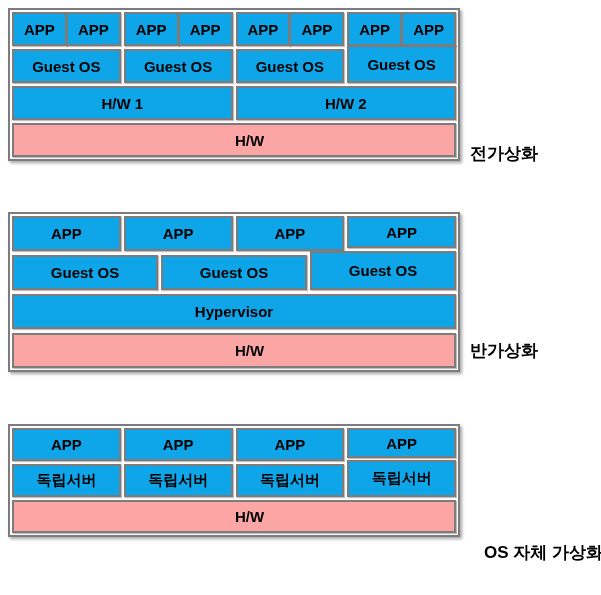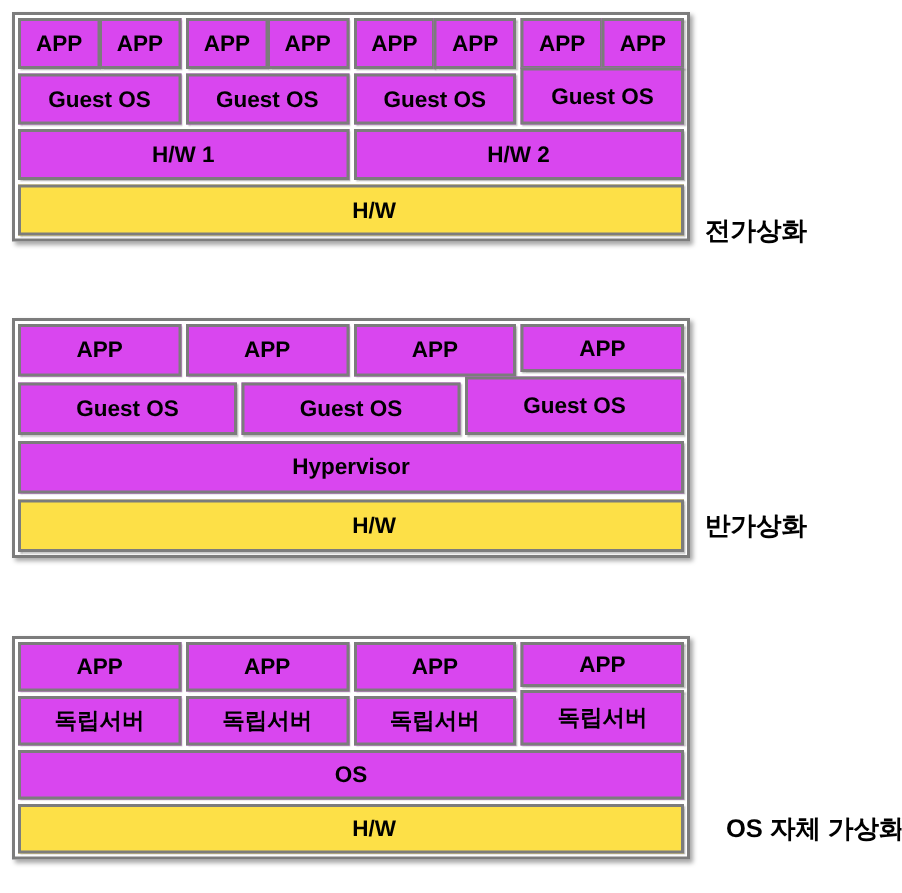--- a/index.html
+++ b/index.html
@@ -26,39 +26,39 @@
   .s1{top:8px;--rh:34px;--rg:3px;}
   .s2{top:212px;--rh:35px;--rg:4px;}
   .s3{top:424px;--rh:33px;--rg:3px;}
   .row{
     display:flex;
     column-gap:3px;
     height:var(--rh);
   }
   .cell{
     flex:1;
-    background:#d946ef;
+    background:#0ea5e9;
     border:2px solid #7c7c7c;
     box-shadow:1px 1px 1px rgba(0,0,0,0.25);
     display:flex;
     align-items:center;
     justify-content:center;
     font-weight:bold;
     font-size:15px;
     box-sizing:border-box;
     height:var(--rh);
     white-space:nowrap;
   }
   .pair{
     flex:1;
     display:flex;
   }
   .pair .cell{min-width:0;}
   .pair .cell + .cell{margin-left:-1px;}
-  .hw{background:#fde047;padding-left:31px;}
+  .hw{background:#fca5a5;padding-left:31px;}
   
   .tall4{height:calc(var(--rh) + 4px);margin-top:-4px;}
   .short4{height:calc(var(--rh) - 3px);}
   .side-label{
     position:absolute;
     left:470px;
     display:flex;
     align-items:center;
     font-weight:bold;
     font-size:17px;
@@ -134,19 +134,16 @@
     <div class="cell">APP</div>
     <div class="cell short4">APP</div>
   </div>
   <div class="row">
     <div class="cell">독립서버</div>
     <div class="cell">독립서버</div>
     <div class="cell">독립서버</div>
     <div class="cell tall4">독립서버</div>
   </div>
   <div class="row">
-    <div class="cell">OS</div>
-  </div>
-  <div class="row">
     <div class="cell hw">H/W</div>
   </div>
 </div>
 <div class="side-label l3">OS 자체 가상화</div>
 
 </body></html>

